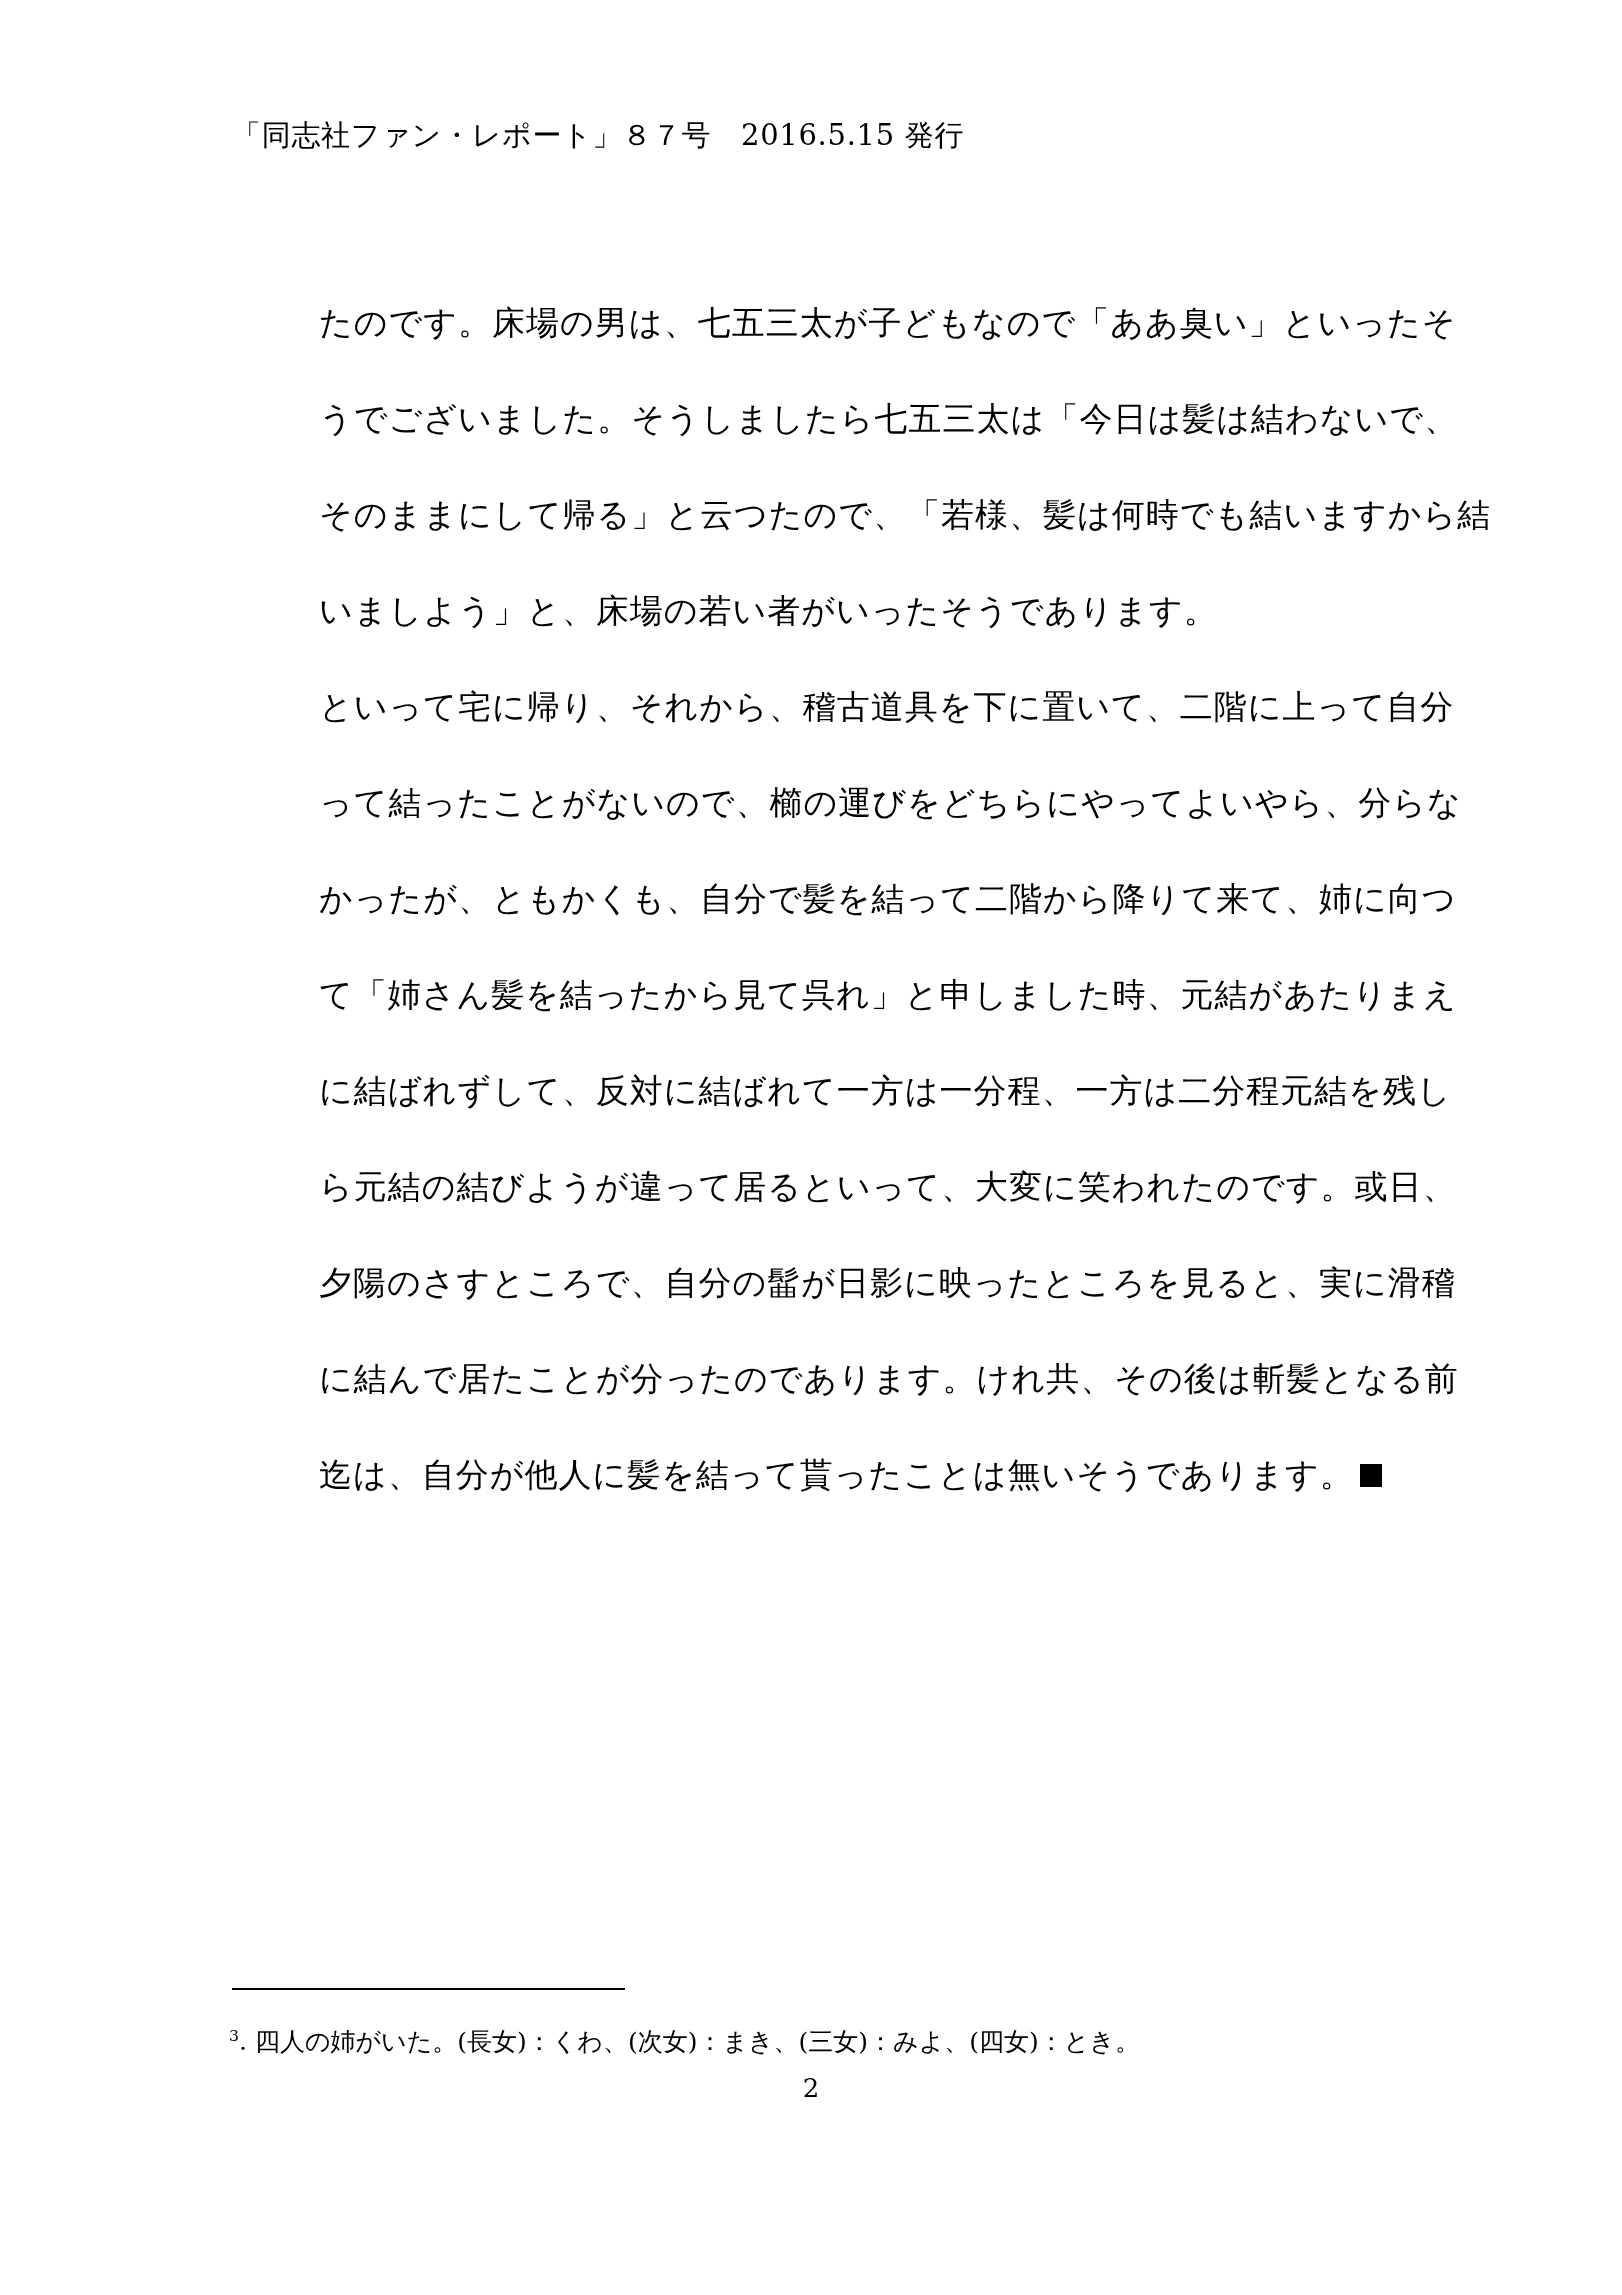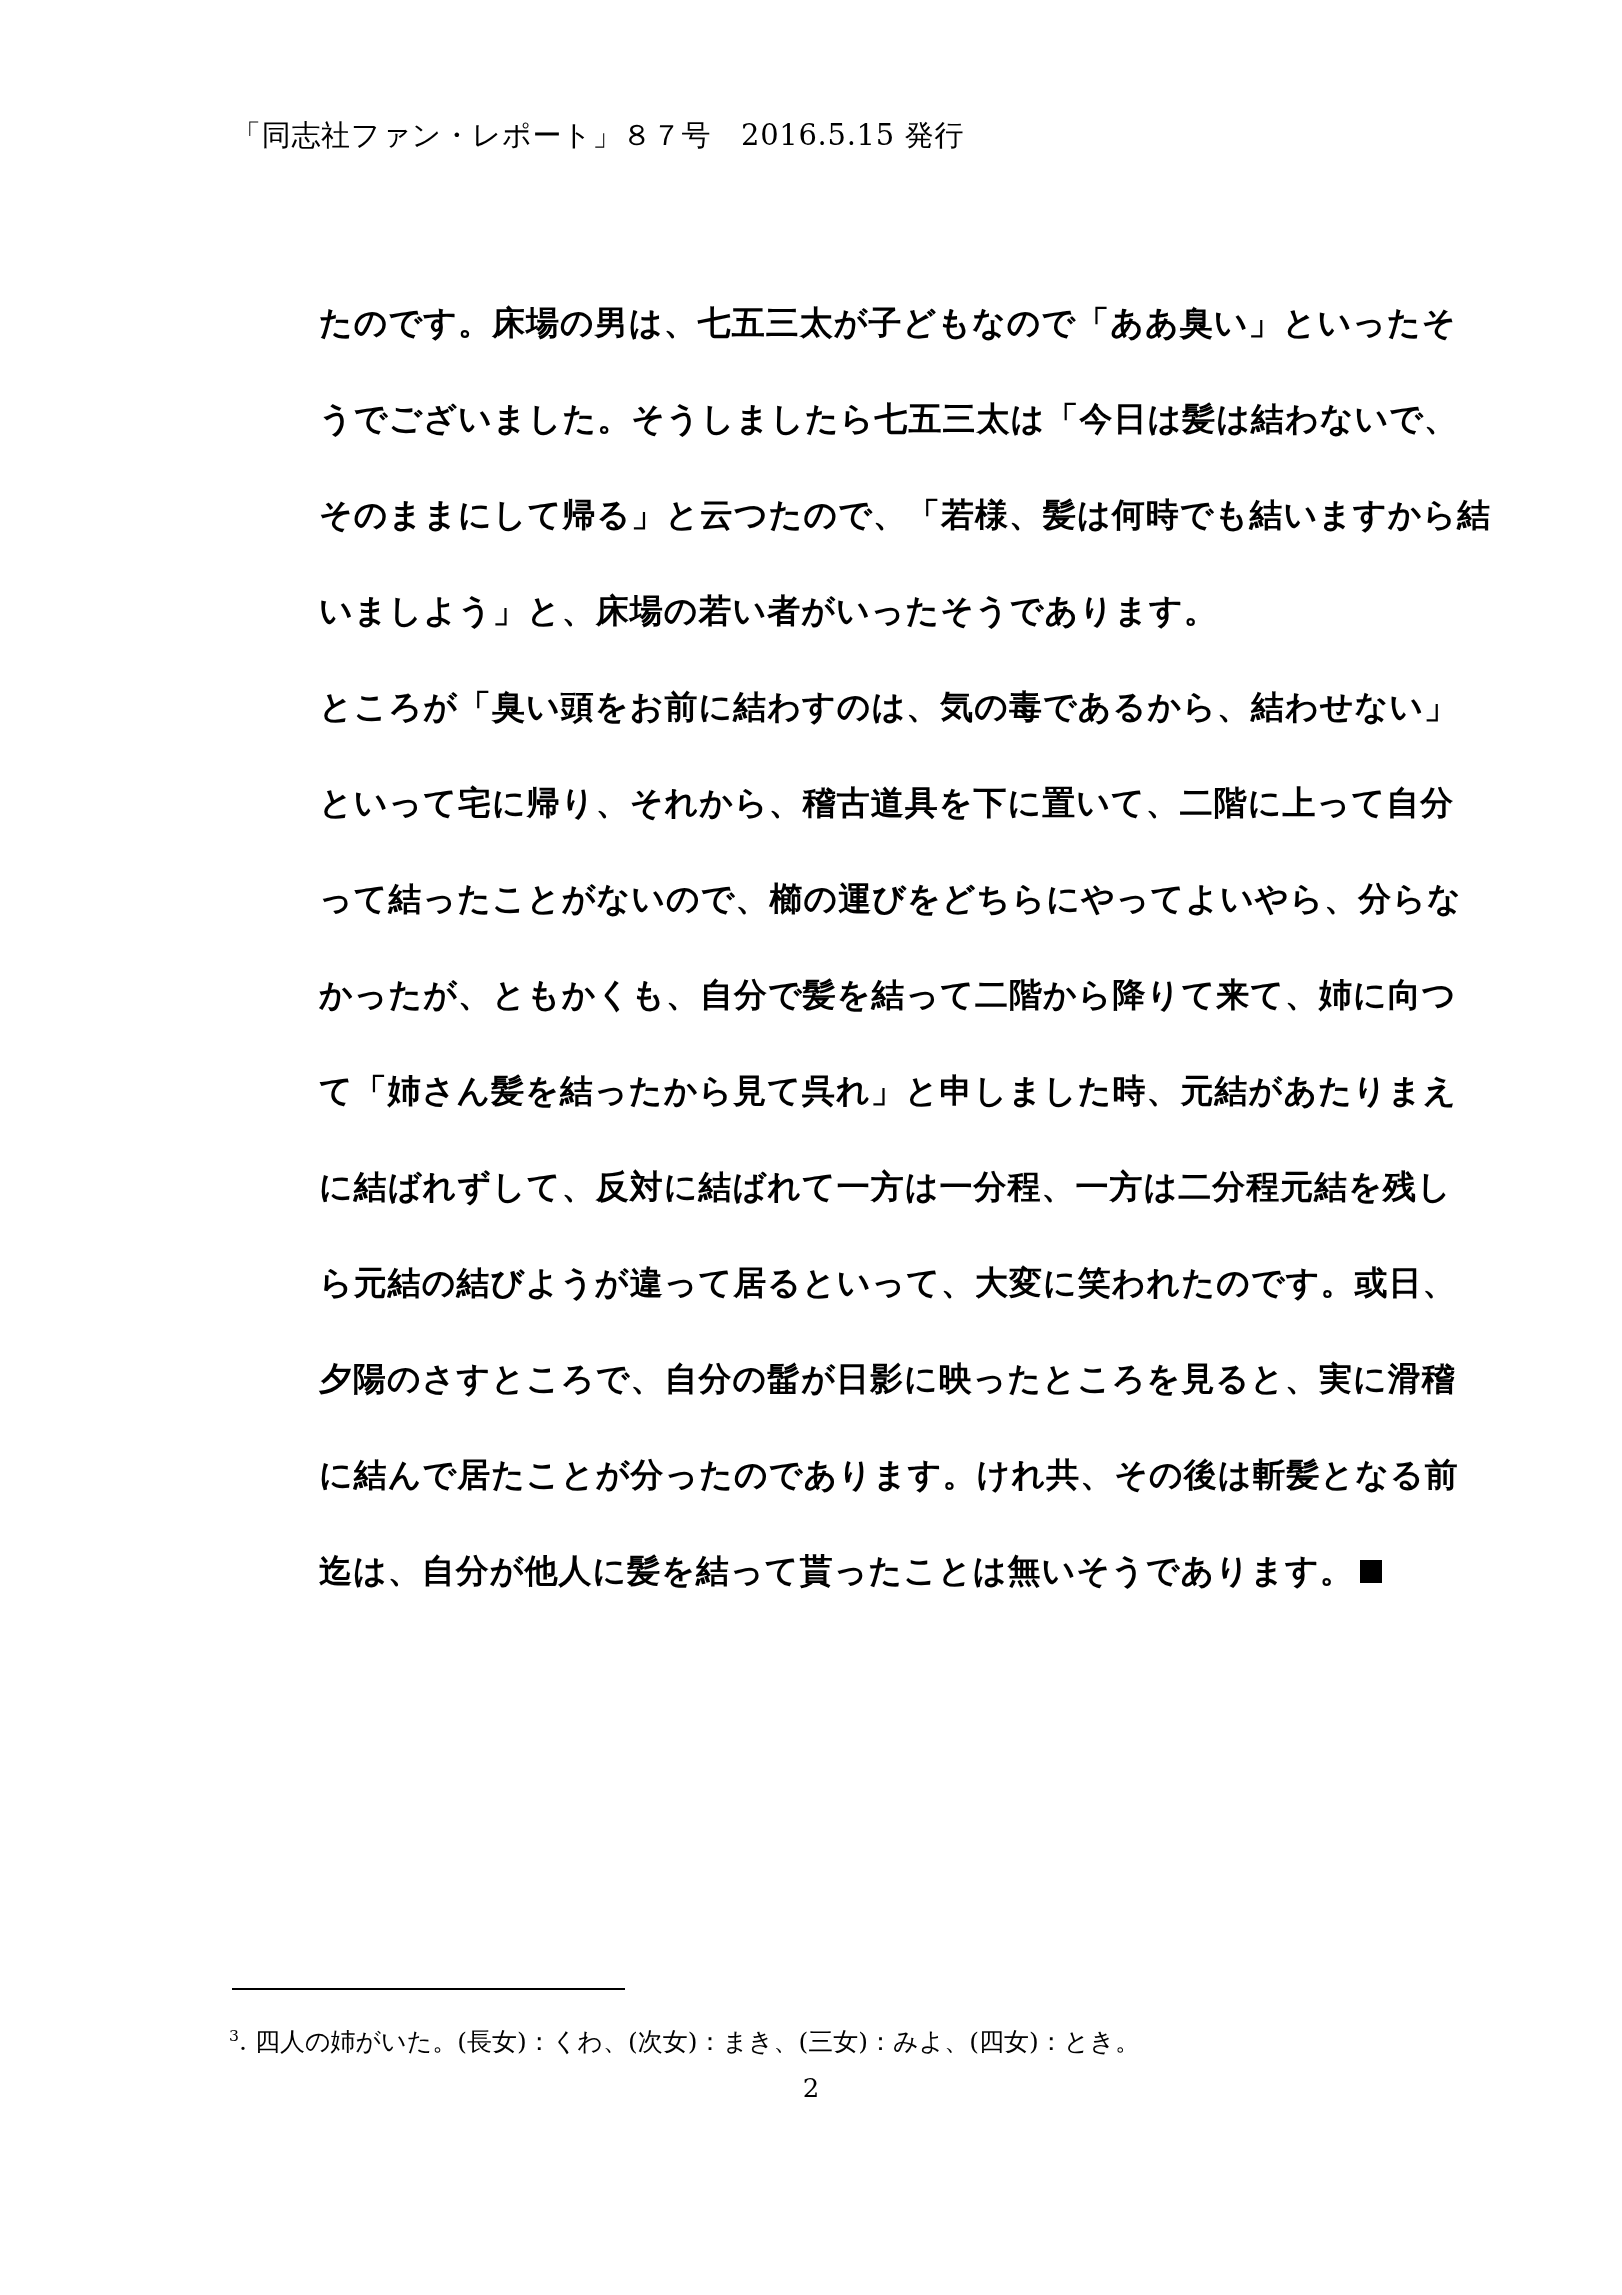--- a/index.html
+++ b/index.html
@@ -5,21 +5,21 @@
   html, body { margin: 0; padding: 0; background: #ffffff; }
   body {
     width: 1622px; height: 2295px; position: relative; overflow: hidden;
     font-family: "DejaVu Serif", "Liberation Serif", serif; color: #000;
   }
   .header {
     position: absolute; left: 232px; top: 116px;
     font-size: 29px; letter-spacing: 0.7px; white-space: nowrap;
   }
   .body-text {
-    position: absolute; left: 319px; top: 293px; width: 1073px; font-weight: bold;
+    position: absolute; left: 319px; top: 293px; width: 1073px;
   }
   .line {
     height: 96px; line-height: 59px;
     font-size: 33px; white-space: nowrap; letter-spacing: 1px;
   }
   .sup { font-size: 18.3px; vertical-align: 11.8px; margin-left: 7.9px; }
   .end-mark {
     display: inline-block; width: 22px; height: 23.6px; background: #000;
     vertical-align: -1.3px; margin-left: 6.5px;
   }
@@ -37,21 +37,20 @@
 </head>
 <body>
 
 <div class="header">「同志社ファン・レポート」８７号　2016.5.15 発行</div>
 
 <div class="body-text">
   <div class="line">たのです。床場の男は、七五三太が子どもなので「ああ臭い」といったそ</div>
   <div class="line">うでございました。そうしましたら七五三太は「今日は髪は結わないで、</div>
   <div class="line">そのままにして帰る」と云つたので、「若様、髪は何時でも結いますから結</div>
   <div class="line">いましよう」と、床場の若い者がいったそうであります。</div>
-  <div class="line">ところが「臭い頭をお前に結わすのは、気の毒であるから、結わせない」</div>
   <div class="line">といって宅に帰り、それから、稽古道具を下に置いて、二階に上って自分</div>
   <div class="line">って結ったことがないので、櫛の運びをどちらにやってよいやら、分らな</div>
   <div class="line">かったが、ともかくも、自分で髪を結って二階から降りて来て、姉に向つ</div>
   <div class="line">て「姉さん髪を結ったから見て呉れ」と申しました時、元結があたりまえ</div>
   <div class="line">に結ばれずして、反対に結ばれて一方は一分程、一方は二分程元結を残し</div>
   <div class="line">ら元結の結びようが違って居るといって、大変に笑われたのです。或日、</div>
   <div class="line">夕陽のさすところで、自分の髷が日影に映ったところを見ると、実に滑稽</div>
   <div class="line">に結んで居たことが分ったのであります。けれ共、その後は斬髪となる前</div>
   <div class="line">
     <span>迄は、自分が他人に髪を結って貰ったことは無いそうであります。</span><span class="end-mark"></span>

